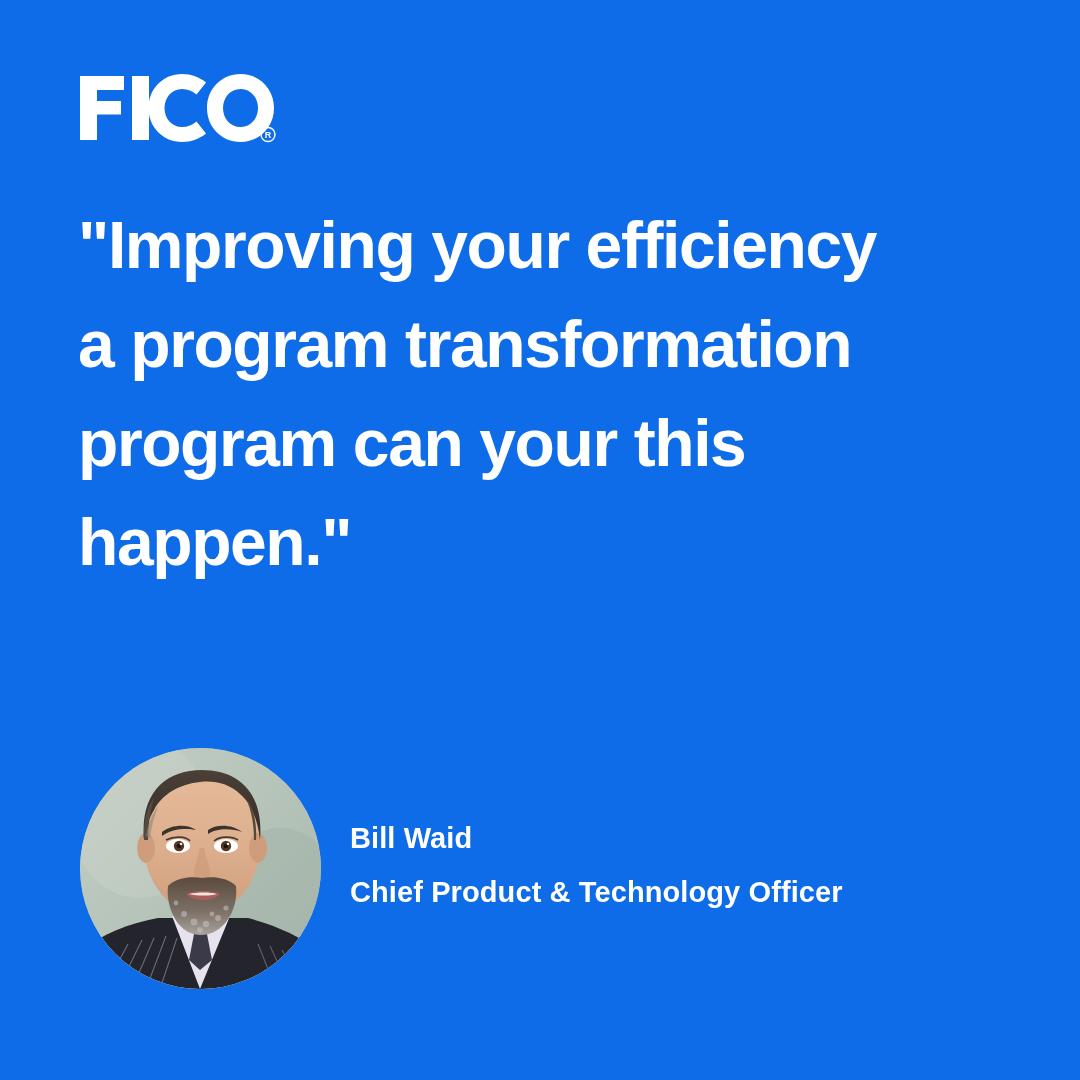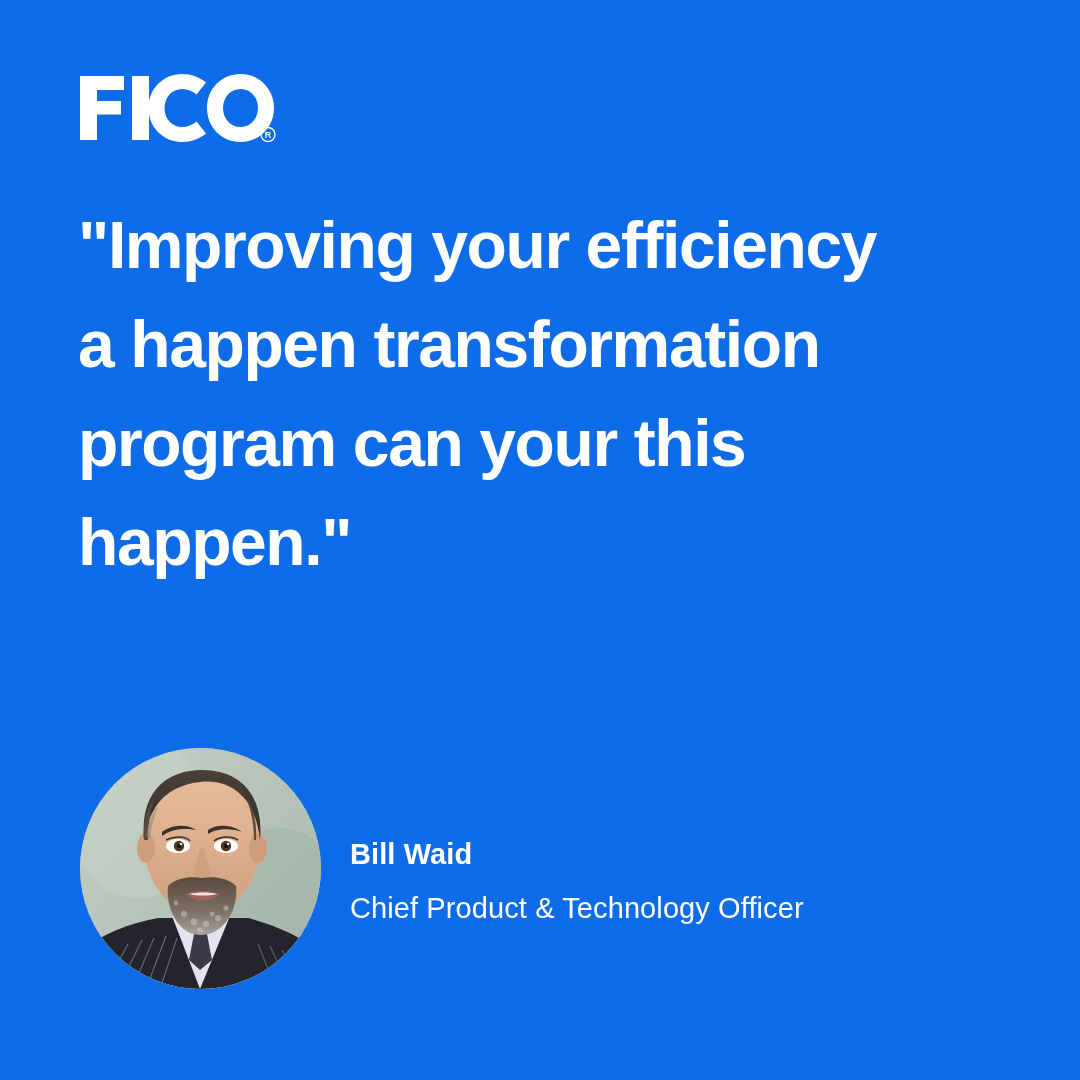--- a/index.html
+++ b/index.html
@@ -64,41 +64,41 @@
     height: 241px;
     border-radius: 50%;
     overflow: hidden;
     background: #b9c6bd;
   }
   #avatar svg { display: block; }
 
   #attr-text {
     position: absolute;
     left: 270px;
-    top: 16px;
+    top: 0px;
     width: 660px;
     height: 241px;
   }
   #person-name {
     position: absolute;
     left: 0;
     top: 74px;
     color: #ffffff;
     font-size: 29px;
     font-weight: 700;
     letter-spacing: 0.1px;
     white-space: nowrap;
   }
   #person-title {
     position: absolute;
     left: 0;
     top: 128px;
     color: #ffffff;
     font-size: 29px;
-    font-weight: 400;
+    font-weight: 700;
     letter-spacing: 0.1px;
     white-space: nowrap;
   }
 </style>
 </head>
 <body>
 
 <div id="card">
 
   <div id="logo">
@@ -114,21 +114,21 @@
 
       <g>
         <circle cx="190" cy="62.5" r="7" fill="none" stroke="#ffffff" stroke-width="1.4"></circle>
         <text x="190" y="66" font-family="'Liberation Sans', sans-serif" font-size="9" font-weight="700" fill="#ffffff" text-anchor="middle">R</text>
       </g>
     </svg>
   </div>
 
   <div id="quote">
     <div class="qline">"Improving your efficiency</div>
-    <div class="qline">a happen transformation</div>
+    <div class="qline">a program transformation</div>
     <div class="qline">program can your this</div>
     <div class="qline">happen."</div>
   </div>
 
   <div id="attribution">
 
     <div id="avatar">
       <svg width="241" height="241" viewBox="0 0 241 241" xmlns="http://www.w3.org/2000/svg">
         <defs>
           <clipPath id="circleClip">

